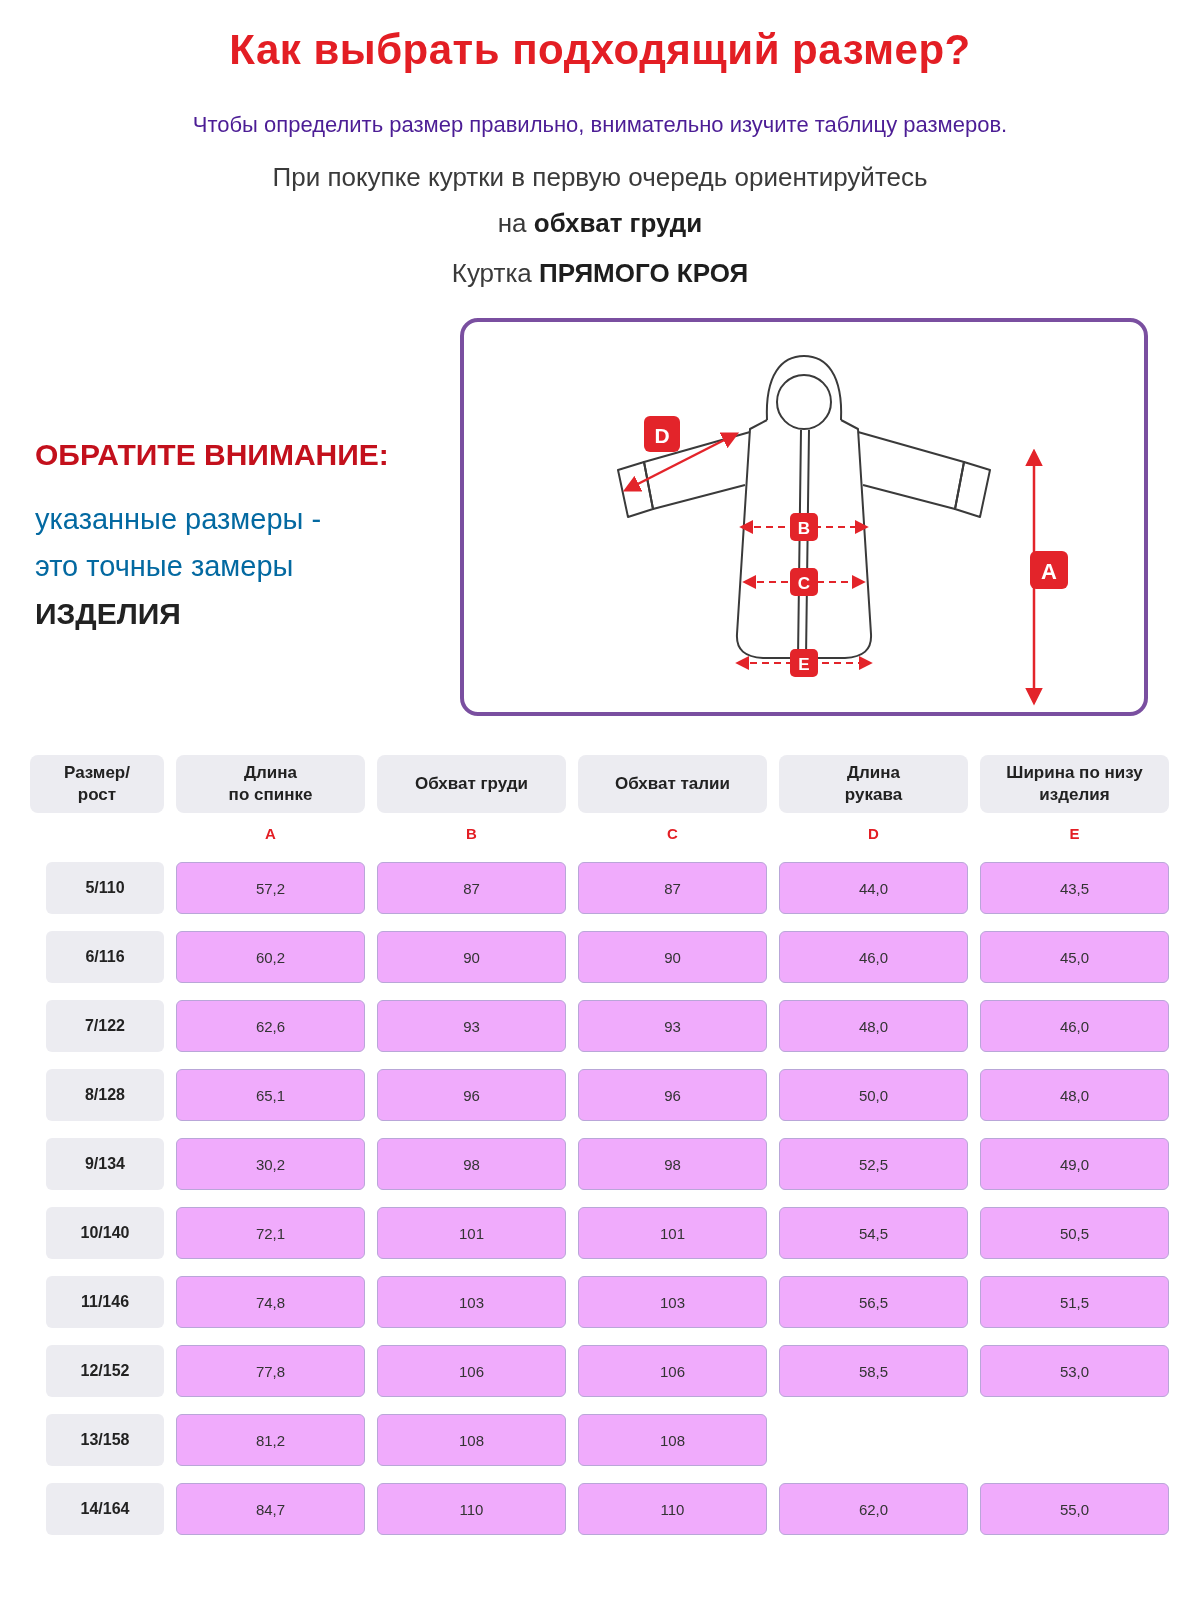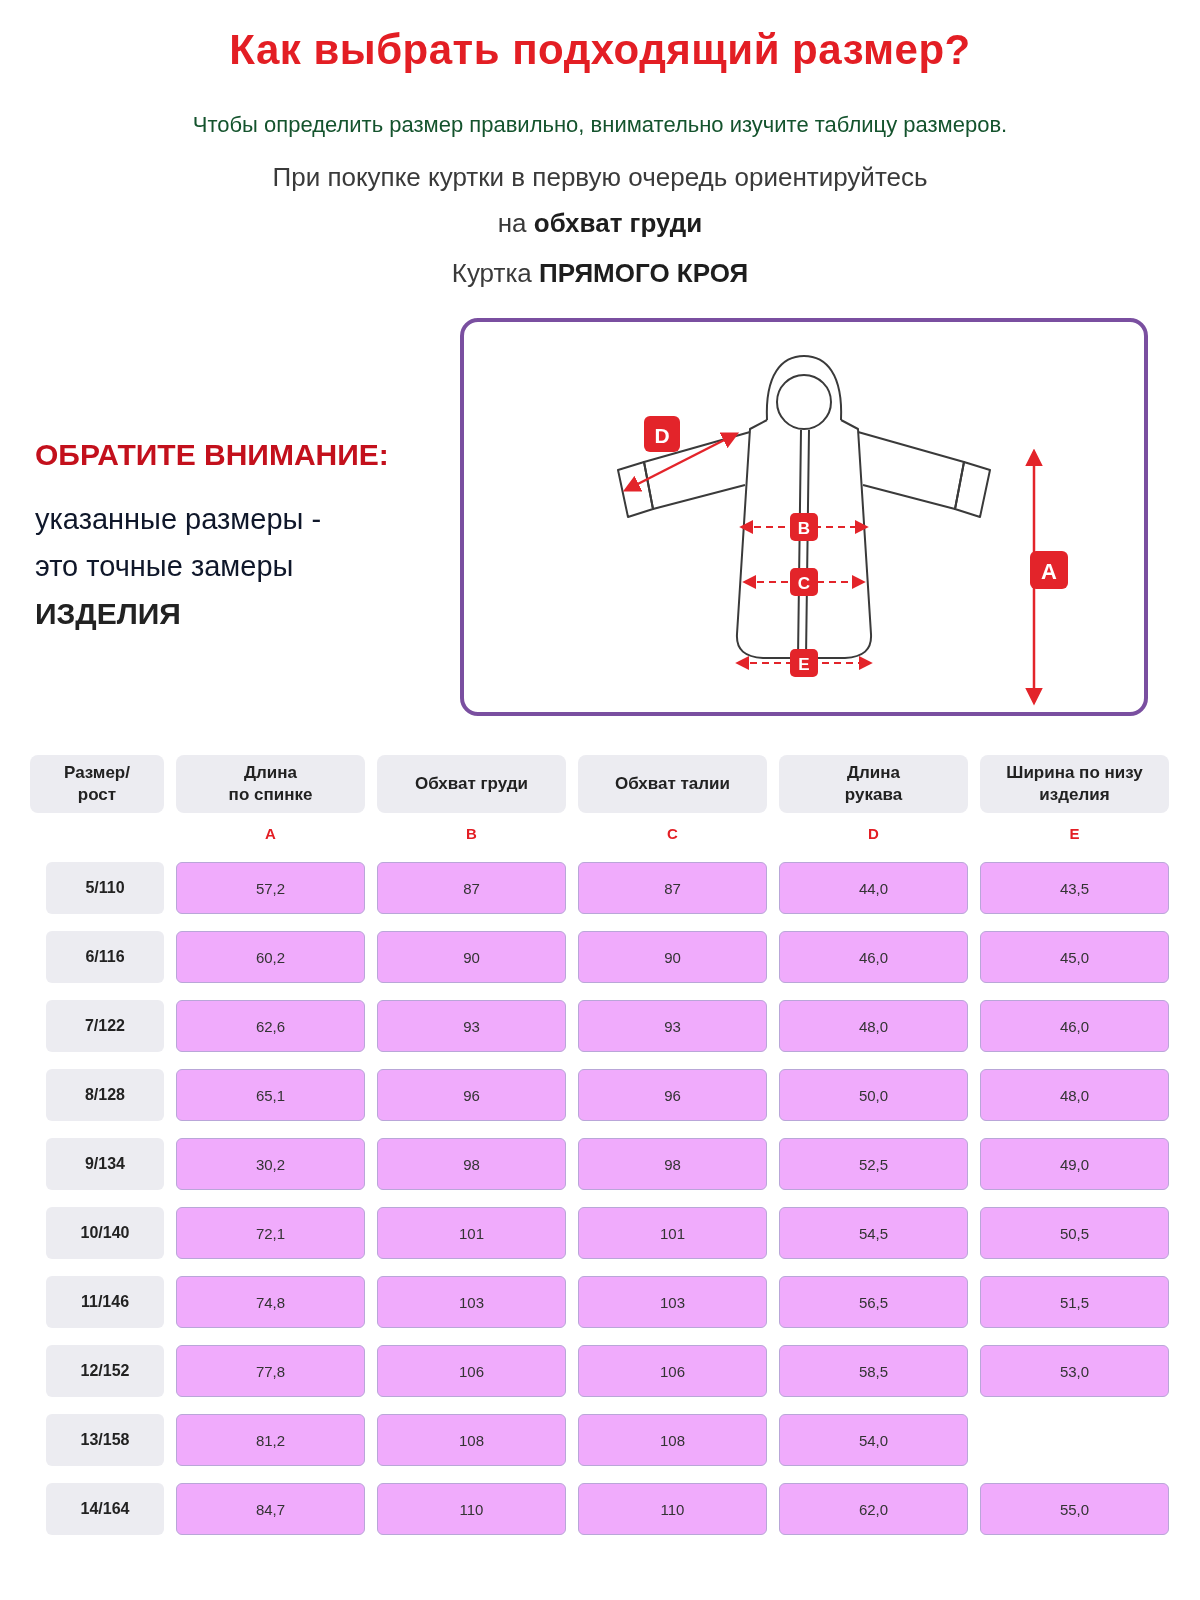--- a/index.html
+++ b/index.html
@@ -16,39 +16,39 @@
   }
 
   
   .page-title {
     position: absolute; top: 26px; left: 0; width: 100%;
     text-align: center; font-size: 42px; font-weight: bold;
     color: var(--accent-red, #e31e24); letter-spacing: 0.5px;
   }
   .subtitle {
     position: absolute; top: 112px; left: 0; width: 100%;
-    text-align: center; font-size: 22px; color: #14532d;
+    text-align: center; font-size: 22px; color: #4c1d95;
   }
   .intro-line {
     position: absolute; left: 0; width: 100%;
     text-align: center; font-size: 26px; color: #3a3a3a;
   }
   .intro-1 { top: 162px; }
   .intro-2 { top: 208px; }
   .intro-3 { top: 258px; }
   .intro-line .bold { font-weight: bold; color: #1e1e1e; }
 
   
   .note { position: absolute; left: 35px; top: 438px; }
   .note-heading {
     font-size: 30px; font-weight: bold;
     color: var(--note-red, #c3101c);
     margin-bottom: 24px;
   }
-  .note-line { font-size: 29px; color: #0f172a; line-height: 47px; }
+  .note-line { font-size: 29px; color: #0369a1; line-height: 47px; }
   .note-line.bold { font-weight: bold; font-size: 30px; color: #222; }
 
   
   .diagram-box {
     position: absolute; left: 460px; top: 318px;
     width: 688px; height: 398px;
     border: 4px solid var(--purple-border, #7a4fa0);
     border-radius: 18px; background: #fff;
   }
   .diagram-box svg { display: block; width: 680px; height: 390px; }
@@ -249,21 +249,20 @@
       <div class="vcell">106</div>
       <div class="vcell">58,5</div>
       <div class="vcell">53,0</div>
     </div>
 
     <div class="grid-row data-row">
       <div class="scell">13/158</div>
       <div class="vcell">81,2</div>
       <div class="vcell">108</div>
       <div class="vcell">108</div>
-      <div class="vcell">54,0</div>
     </div>
 
     <div class="grid-row data-row">
       <div class="scell">14/164</div>
       <div class="vcell">84,7</div>
       <div class="vcell">110</div>
       <div class="vcell">110</div>
       <div class="vcell">62,0</div>
       <div class="vcell">55,0</div>
     </div>

